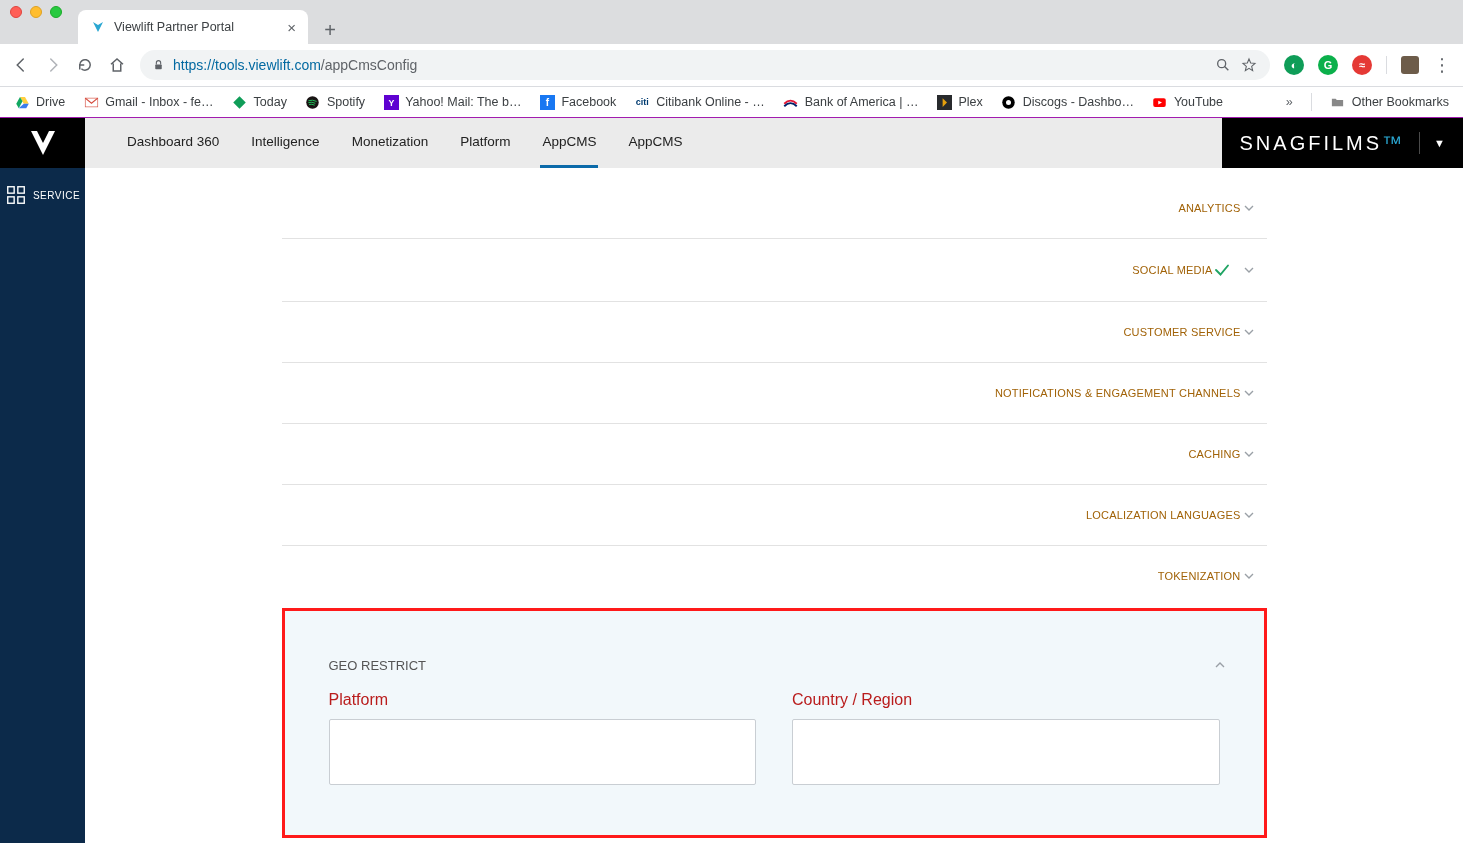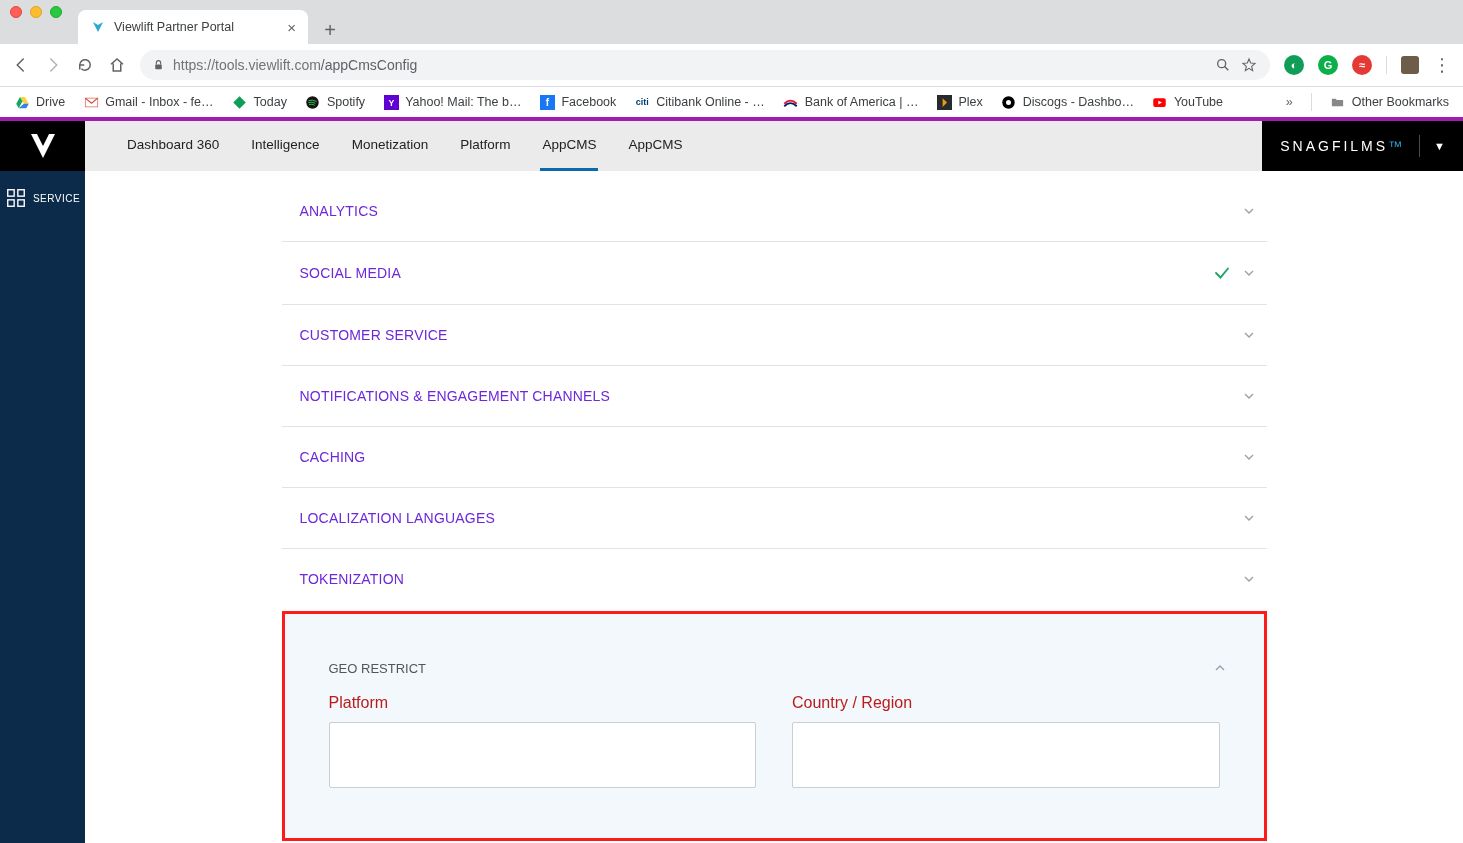--- a/index.html
+++ b/index.html
@@ -36,66 +36,66 @@
       background: #fff; display: flex; align-items: center; gap: 14px;
       padding: 6px 12px; border-bottom: 1px solid #dadce0;
     }
     .nav-btn { color: #5f6368; display: flex; align-items: center; cursor: pointer; }
     .nav-btn.disabled { color: #b0b3b8; }
     .address-bar {
       flex: 1; background: #f1f3f4; border-radius: 16px; height: 30px;
       display: flex; align-items: center; padding: 0 12px; gap: 8px; color: #202124;
     }
     .lock { color: #5f6368; }
-    .url-host { color: #737373; font-size: 14px; }
+    .url-host { color: #0369a1; font-size: 14px; }
     .url-path { color: #5f6368; font-size: 14px; }
     .addr-icon { color: #5f6368; width: 18px; display: flex; justify-content: center; }
     .ext-badge { width: 20px; height: 20px; border-radius: 50%; display: flex; align-items: center; justify-content: center; font-size: 11px; font-weight: bold; }
     .ext-green { background: #0f9d58; color: #fff; }
     .ext-green2 { background: #0bb04b; color: #fff; }
     .ext-red { background: #e53935; color: #fff; }
     .ext-square { width: 18px; height: 18px; background: #6d5c4a; border-radius: 3px; }
     .menu-dots { color: #5f6368; letter-spacing: 0; font-size: 18px; line-height: 1; }
     .vsep { width: 1px; height: 18px; background: #dadce0; }
 
     .bookmarks-bar {
       background: #fff; display: flex; align-items: center; gap: 18px;
-      padding: 6px 14px; border-bottom: 4px solid #a21caf; color: #3c4043; font-size: 12.5px;
+      padding: 6px 14px; border-bottom: 1px solid #a21caf; color: #3c4043; font-size: 12.5px;
     }
     .bm-item { display: flex; align-items: center; gap: 6px; cursor: pointer; white-space: nowrap; }
     .bm-icon { width: 16px; height: 16px; display: flex; align-items: center; justify-content: center; font-size: 12px; }
     .bm-spacer { flex: 1; }
     .bm-chevrons { color: #5f6368; }
 
     
     .app { display: flex; height: calc(843px - 110px); }
     .sidebar { width: 85px; background: #0c2a4a; color: #fff; display: flex; flex-direction: column; align-items: center; }
     .side-logo { width: 85px; height: 50px; background: #000; display: flex; align-items: center; justify-content: center; }
     .side-service { margin-top: 16px; display: flex; flex-direction: row; align-items: center; gap: 6px; cursor: pointer; }
     .side-service-label { font-size: 10px; letter-spacing: 0.5px; }
 
     .main { flex: 1; display: flex; flex-direction: column; background: #fff; }
     .topbar { height: 50px; background: #ebebeb; display: flex; align-items: stretch; padding: 0 0 0 40px; }
     .topnav { display: flex; gap: 28px; align-items: stretch; }
     .topnav-item { display: flex; align-items: center; font-size: 13.5px; color: #222; cursor: pointer; border-bottom: 3px solid transparent; padding: 0 2px;}
     .topnav-item.active { border-bottom-color: #0b6aa9; font-weight: 500; }
     .top-spacer { flex: 1; }
     .brand-box { background: #000; color: #fff; display: flex; align-items: center; padding: 0 18px; gap: 14px; }
-    .brand-name { font-size: 14px; letter-spacing: 3px; }
+    .brand-name { font-size: 20px; letter-spacing: 3px; }
     .brand-films { font-weight: 300; }
     .brand-sep { width: 1px; height: 22px; background: #4a4a4a; }
     .brand-caret { font-size: 11px; }
 
     .content-scroll { flex: 1; overflow: auto; display: flex; justify-content: center; padding: 10px 0 30px; }
     .content-inner { width: 985px; }
 
     .acc-row {
-      display: flex; align-items: center; justify-content: space-between;
+      display: flex; align-items: center; justify-content: flex-end;
       padding: 22px 10px 22px 18px; border-bottom: 1px solid #e2e2e2;
-      font-size: 14px; color: #6d28d9; letter-spacing: 0.2px; cursor: pointer;
+      font-size: 11px; color: #a16207; letter-spacing: 0.2px; cursor: pointer;
     }
     .acc-title { text-transform: uppercase; font-weight: 500; }
     .acc-icons { display: flex; align-items: center; gap: 10px; color: #9aa0a6; }
     .check-green { color: #1fa463; }
 
     .geo-section {
       border: 3px solid #ff1a1a; background: #f2f8fb; margin-top: 2px;
       padding: 16px;
     }
     .geo-head {

